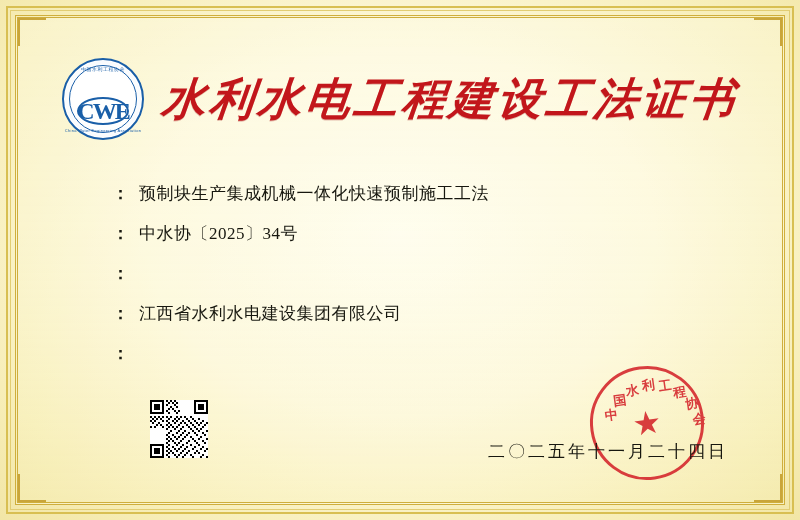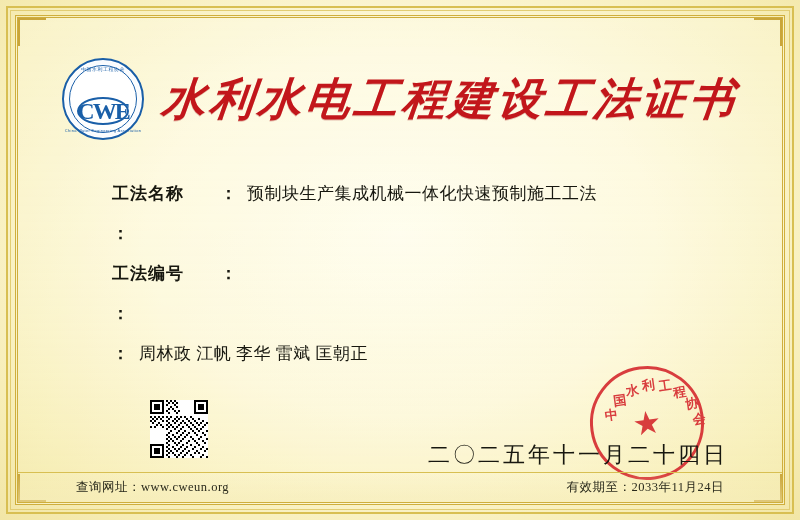--- a/index.html
+++ b/index.html
@@ -145,21 +145,21 @@
     position:absolute;left:50%;top:50%;
     font-family:"Liberation Serif","DejaVu Serif",serif;
     font-size:13px;color:#d4242a;font-weight:bold;
     transform-origin:0 0;
   }
 
   
   .date{
     position:absolute;right:72px;top:440px;
     font-family:"Liberation Serif","DejaVu Serif",serif;
-    font-size:22px;color:#17170f;letter-spacing:3px;
+    font-size:17px;color:#17170f;letter-spacing:3px;
   }
 
   
   .footer{
     position:absolute;left:18px;right:18px;bottom:18px;
     height:30px;
     border-top:1px solid #d8bf52;
     display:flex;align-items:center;justify-content:space-between;
     padding:0 58px 0 58px;
     box-sizing:border-box;
@@ -192,41 +192,40 @@
         <span class="mono">CWE</span>
       </div>
       <div class="bottom-text">China Water Engineering Association</div>
     </div>
     <div class="title">水利水电工程建设工法证书</div>
   </div>
 
   <div class="fields">
 
     <div class="row">
-      <div class="label">工法名称</div>
       <div class="colon">：</div>
       <div class="value">预制块生产集成机械一体化快速预制施工工法</div>
     </div>
 
     <div class="row">
       <div class="colon">：</div>
-    </div>
-
-    <div class="row">
-      <div class="label">工法编号</div>
-      <div class="colon">：</div>
+      <div class="value">中水协〔2025〕34号</div>
     </div>
 
     <div class="row">
       <div class="colon">：</div>
     </div>
 
     <div class="row">
       <div class="colon">：</div>
-      <div class="value">周林政 江帆 李华 雷斌 匡朝正</div>
+      <div class="value">江西省水利水电建设集团有限公司</div>
+    </div>
+
+    <div class="row">
+      <div class="colon">：</div>
     </div>
 
   </div>
 
   <div class="qr">
     <svg width="58" height="58" viewBox="0 0 29 29" shape-rendering="crispEdges" aria-hidden="true">
       <rect width="29" height="29" fill="#ffffff"></rect>
       <g fill="#000000">
         <rect x="0" y="0" width="7" height="1"></rect>
           <rect x="0" y="6" width="7" height="1"></rect>
@@ -425,22 +424,14 @@
       <span style="transform:rotate(62deg) translate(0,-46px) rotate(-62deg);">协</span>
       <span style="transform:rotate(83deg) translate(0,-46px) rotate(-83deg);">会</span>
     </div>
     <div class="seal-inner">
       <span class="star">★</span>
     </div>
   </div>
 
   <div class="date">二〇二五年十一月二十四日</div>
 
-  <div class="footer">
-    <div class="left">
-      <span>查询网址：</span><span class="url">www.cweun.org</span>
-    </div>
-    <div class="right">
-      <span>有效期至：</span><span>2033年11月24日</span>
-    </div>
-  </div>
 
 </div>
 
 </body></html>

